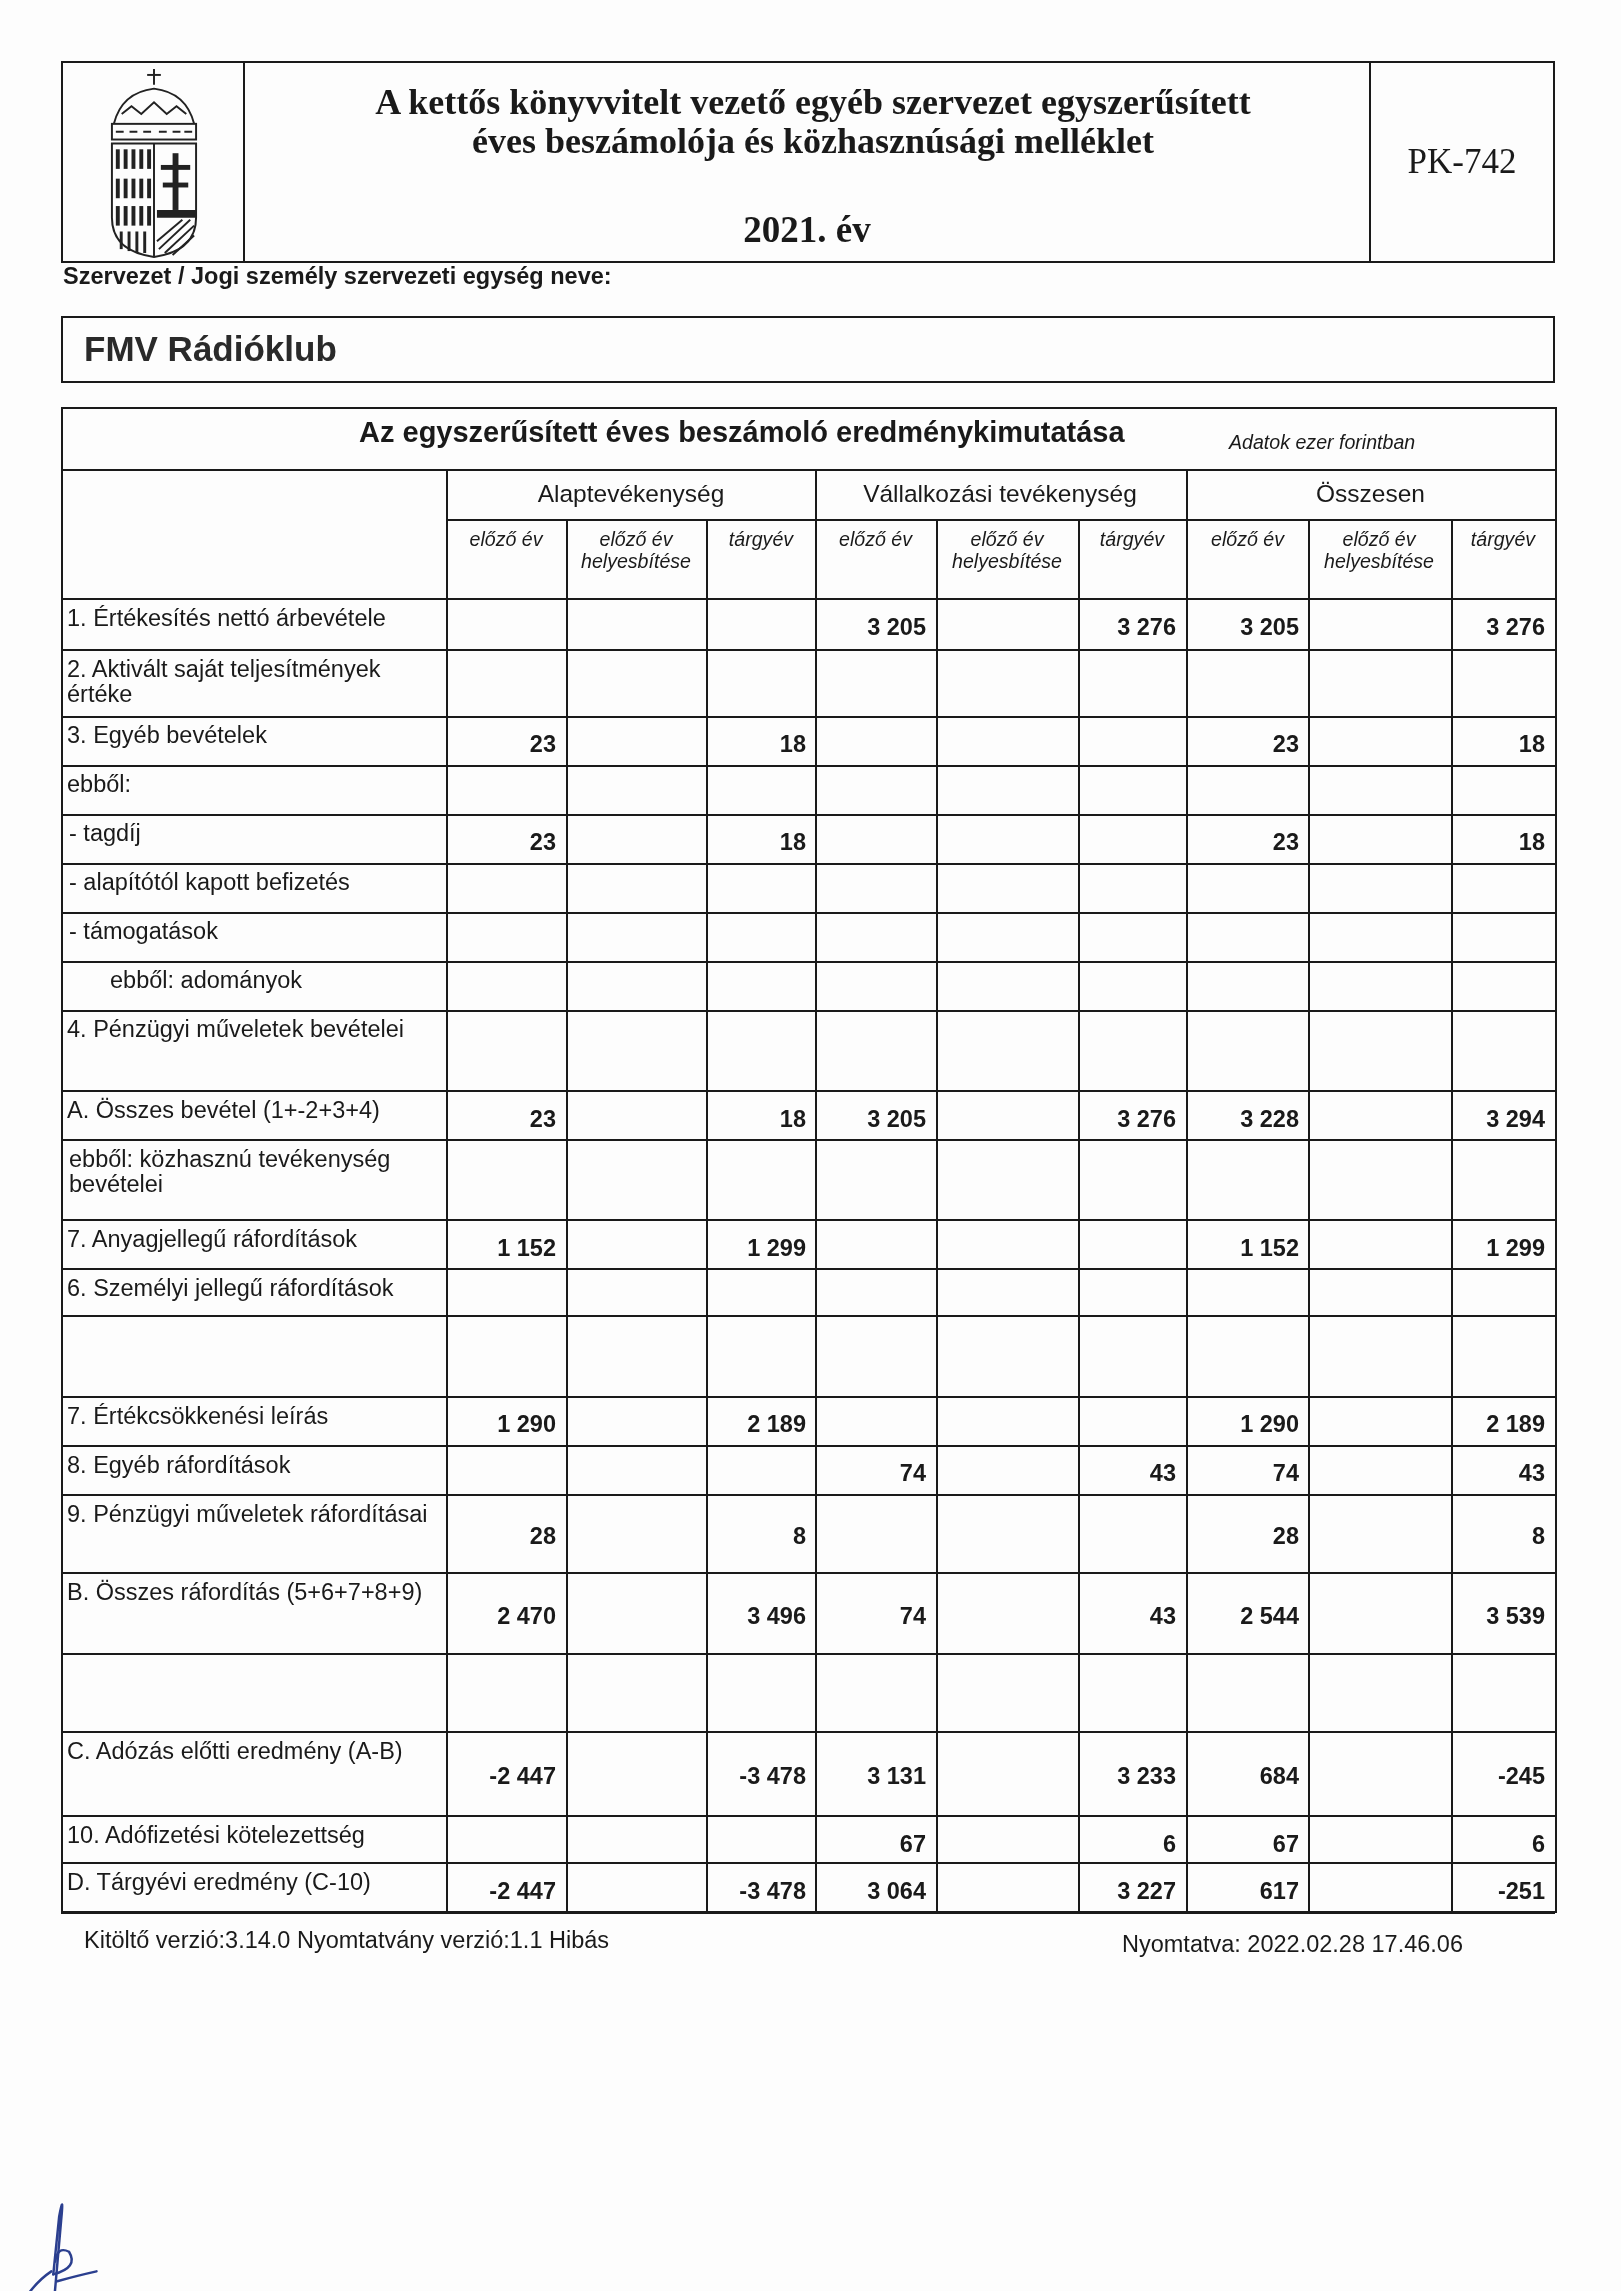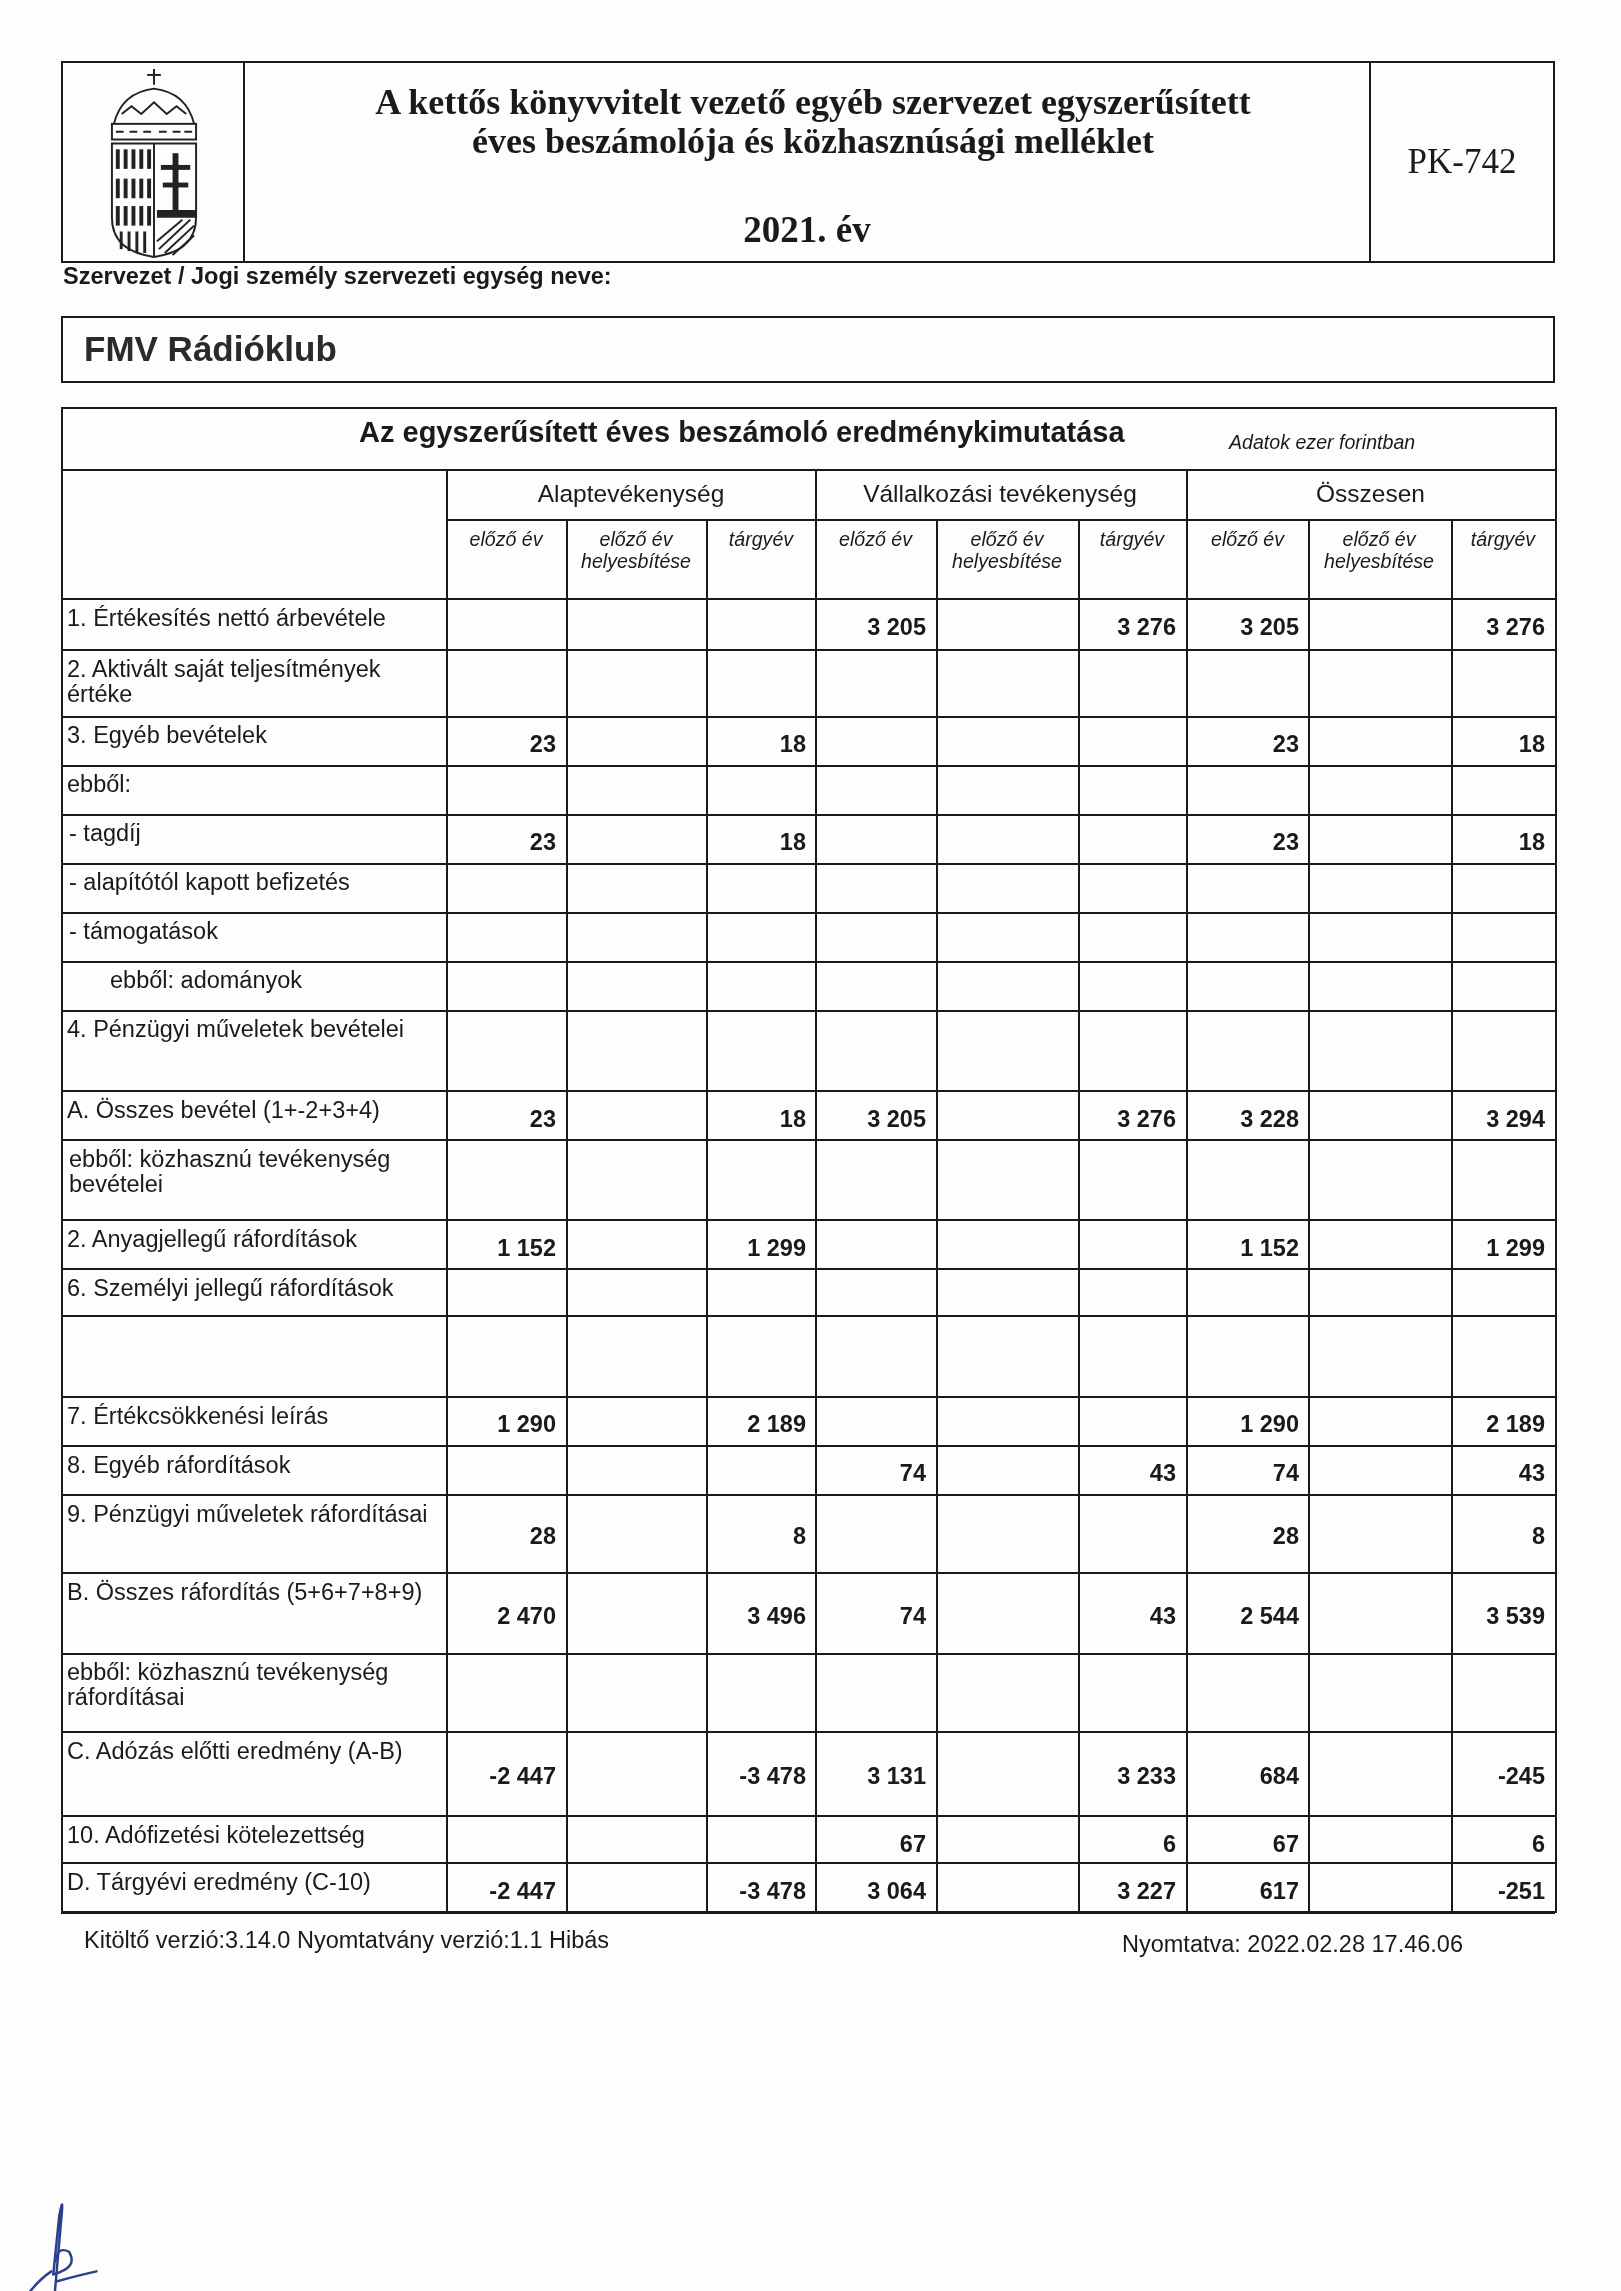--- a/index.html
+++ b/index.html
@@ -168,21 +168,21 @@
     <div class="cell-text" style="left: 110px; top: 968px; width: 328px;">ebből: adományok</div>
     <div class="cell-text" style="left: 67px; top: 1017px; width: 371px;">4. Pénzügyi műveletek bevételei</div>
     <div class="cell-text" style="left: 67px; top: 1098px; width: 371px;">A. Összes bevétel (1+-2+3+4)</div>
     <div class="num" style="left: 446px; top: 1106px; width: 110px;">23</div>
     <div class="num" style="left: 706px; top: 1106px; width: 100px;">18</div>
     <div class="num" style="left: 815px; top: 1106px; width: 111px;">3 205</div>
     <div class="num" style="left: 1078px; top: 1106px; width: 98px;">3 276</div>
     <div class="num" style="left: 1186px; top: 1106px; width: 113px;">3 228</div>
     <div class="num" style="left: 1451px; top: 1106px; width: 94px;">3 294</div>
     <div class="cell-text" style="left: 69px; top: 1147px; width: 370px;">ebből: közhasznú tevékenység bevételei</div>
-    <div class="cell-text" style="left: 67px; top: 1227px; width: 371px;">2. Anyagjellegű ráfordítások</div>
+    <div class="cell-text" style="left: 67px; top: 1227px; width: 371px;">7. Anyagjellegű ráfordítások</div>
     <div class="num" style="left: 446px; top: 1235px; width: 110px;">1 152</div>
     <div class="num" style="left: 706px; top: 1235px; width: 100px;">1 299</div>
     <div class="num" style="left: 1186px; top: 1235px; width: 113px;">1 152</div>
     <div class="num" style="left: 1451px; top: 1235px; width: 94px;">1 299</div>
     <div class="cell-text" style="left: 67px; top: 1276px; width: 371px;">6. Személyi jellegű ráfordítások</div>
     <div class="cell-text" style="left: 67px; top: 1404px; width: 371px;">7. Értékcsökkenési leírás</div>
     <div class="num" style="left: 446px; top: 1411px; width: 110px;">1 290</div>
     <div class="num" style="left: 706px; top: 1411px; width: 100px;">2 189</div>
     <div class="num" style="left: 1186px; top: 1411px; width: 113px;">1 290</div>
     <div class="num" style="left: 1451px; top: 1411px; width: 94px;">2 189</div>
@@ -196,21 +196,20 @@
     <div class="num" style="left: 706px; top: 1523px; width: 100px;">8</div>
     <div class="num" style="left: 1186px; top: 1523px; width: 113px;">28</div>
     <div class="num" style="left: 1451px; top: 1523px; width: 94px;">8</div>
     <div class="cell-text" style="left: 67px; top: 1580px; width: 371px;">B. Összes ráfordítás (5+6+7+8+9)</div>
     <div class="num" style="left: 446px; top: 1603px; width: 110px;">2 470</div>
     <div class="num" style="left: 706px; top: 1603px; width: 100px;">3 496</div>
     <div class="num" style="left: 815px; top: 1603px; width: 111px;">74</div>
     <div class="num" style="left: 1078px; top: 1603px; width: 98px;">43</div>
     <div class="num" style="left: 1186px; top: 1603px; width: 113px;">2 544</div>
     <div class="num" style="left: 1451px; top: 1603px; width: 94px;">3 539</div>
-    <div class="cell-text" style="left: 67px; top: 1660px; width: 371px;">ebből: közhasznú tevékenység ráfordításai</div>
     <div class="cell-text" style="left: 67px; top: 1739px; width: 371px;">C. Adózás előtti eredmény (A-B)</div>
     <div class="num" style="left: 446px; top: 1763px; width: 110px;">-2 447</div>
     <div class="num" style="left: 706px; top: 1763px; width: 100px;">-3 478</div>
     <div class="num" style="left: 815px; top: 1763px; width: 111px;">3 131</div>
     <div class="num" style="left: 1078px; top: 1763px; width: 98px;">3 233</div>
     <div class="num" style="left: 1186px; top: 1763px; width: 113px;">684</div>
     <div class="num" style="left: 1451px; top: 1763px; width: 94px;">-245</div>
     <div class="cell-text" style="left: 67px; top: 1823px; width: 371px;">10. Adófizetési kötelezettség</div>
     <div class="num" style="left: 815px; top: 1831px; width: 111px;">67</div>
     <div class="num" style="left: 1078px; top: 1831px; width: 98px;">6</div>

